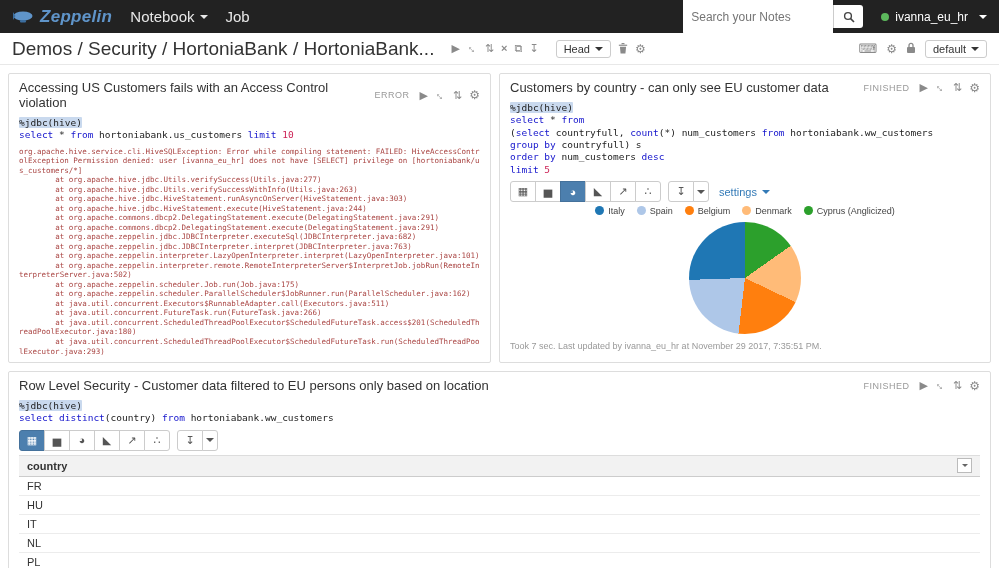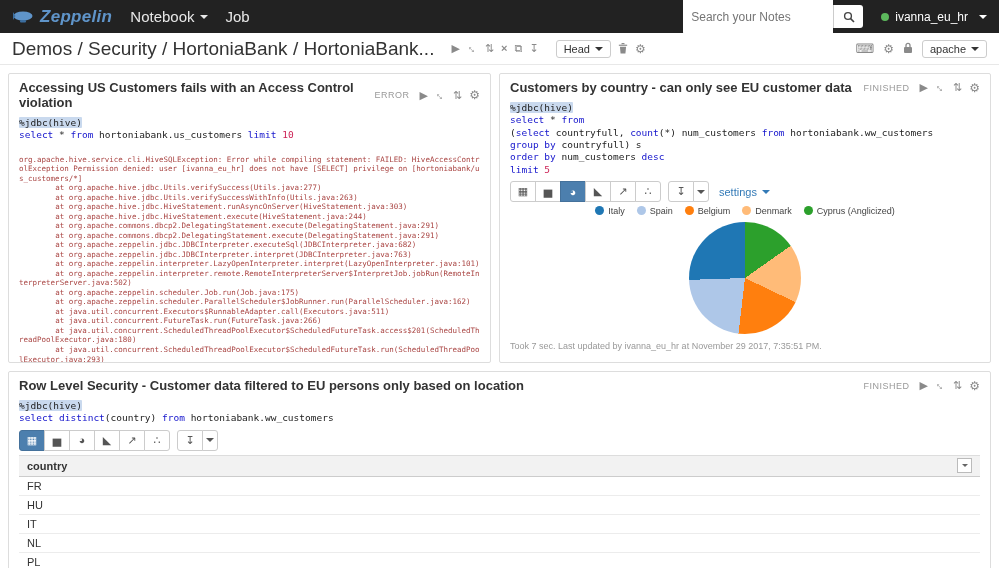--- a/index.html
+++ b/index.html
@@ -47,30 +47,30 @@
   .i-scatter::before{content:"∴"}
 
   
   .content{padding:8px}
   .row1{display:flex;gap:8px;margin-bottom:8px}
   .para{border:1px solid #ddd;border-radius:2px;background:#fff;padding:6px 10px;overflow:hidden}
   .para1{width:483px;height:290px}
   .para2{width:492px;height:290px}
   .para3{width:983px;height:230px}
   .p-head{display:flex;align-items:center}
-  .p-title{font-weight:bold;font-size:13px;color:#333}
+  .p-title{font-weight:normal;font-size:13px;color:#333}
   .p-controls{margin-left:auto;display:flex;align-items:center;gap:7px;color:#999}
   .p-status{font-size:9px;color:#999;letter-spacing:.5px;margin-right:3px}
   .code{font-family:"DejaVu Sans Mono",monospace;font-size:9.5px;line-height:1.3;color:#222;
     white-space:pre;margin:7px 0 5px 0;cursor:text}
   .directive{background:#c9d9ee;border-radius:1px}
   .kw{color:#1414cc}
   .num{color:#cc2255}
   .error-pre{font-family:"DejaVu Sans Mono",monospace;font-size:7.5px;line-height:1.27;color:#a94442;
-    white-space:pre-wrap;word-break:break-all;margin-top:13px}
+    white-space:pre-wrap;word-break:break-all;margin-top:5px}
   .p-footer{font-size:9px;color:#999;margin-top:7px}
 
   
   .viz-bar{display:flex;align-items:center;margin:4px 0 4px 0}
   .viz-group{display:flex}
   .viz-btn{width:26px;height:21px;border:1px solid #ccc;background:#fff;color:#555;font-size:11px;
     display:flex;align-items:center;justify-content:center;margin-left:-1px;cursor:pointer}
   .viz-group .viz-btn:first-child{border-radius:3px 0 0 3px;margin-left:0}
   .viz-group .viz-btn:last-child{border-radius:0 3px 3px 0}
   .viz-btn.active{background:#4c7fae;border-color:#44719b;color:#fff}
@@ -154,21 +154,21 @@
   <div class="right-tools">
     <span class="ticon i-keyboard"></span>
     <span class="ticon i-gear"></span>
     <span class="ticon">
       <svg width="10" height="12" viewBox="0 0 10 12">
         <rect x="1" y="5" width="8" height="6" rx="1" fill="#8a8a8a"></rect>
         <path d="M3 5V3.4a2 2 0 0 1 4 0V5" stroke="#8a8a8a" stroke-width="1.3" fill="none"></path>
       </svg>
     </span>
     <button class="btn-sm">
-      <span>apache</span>
+      <span>default</span>
       <span class="caret"></span>
     </button>
   </div>
 </div>
 
 <div class="content">
   <div class="row1">
 
     <section class="para para1">
       <div class="p-head">

